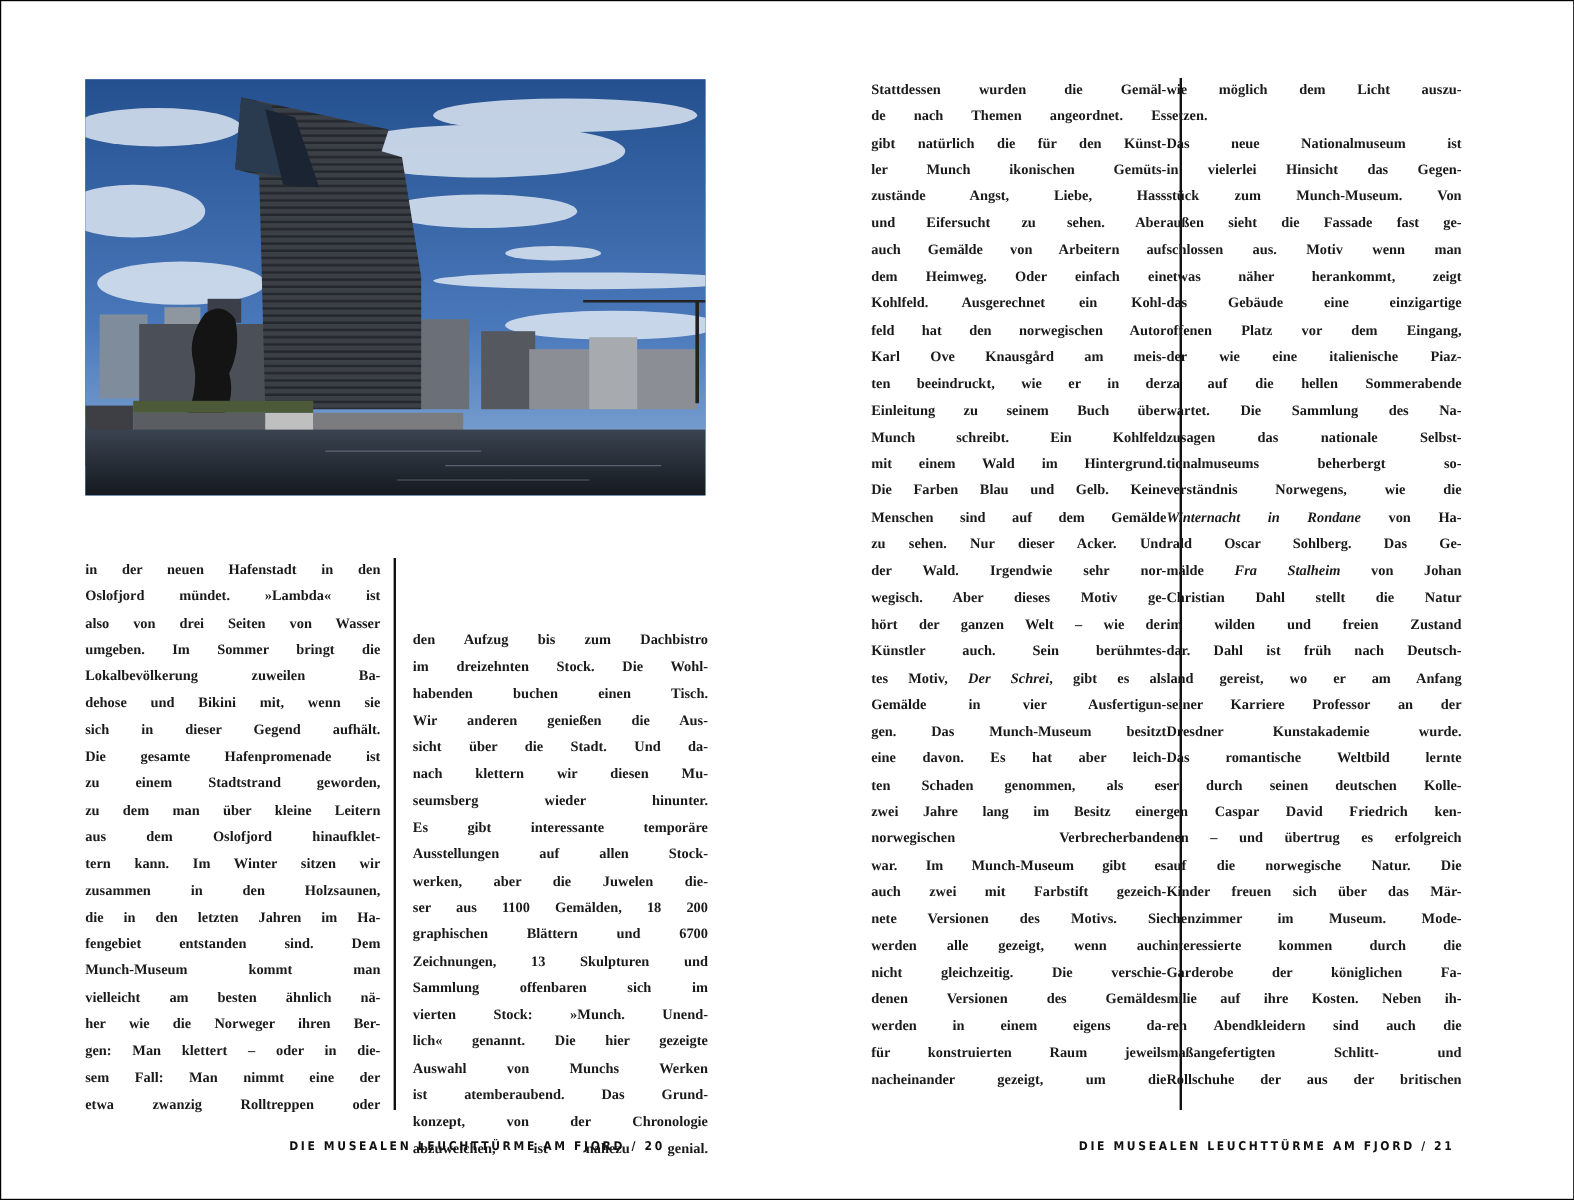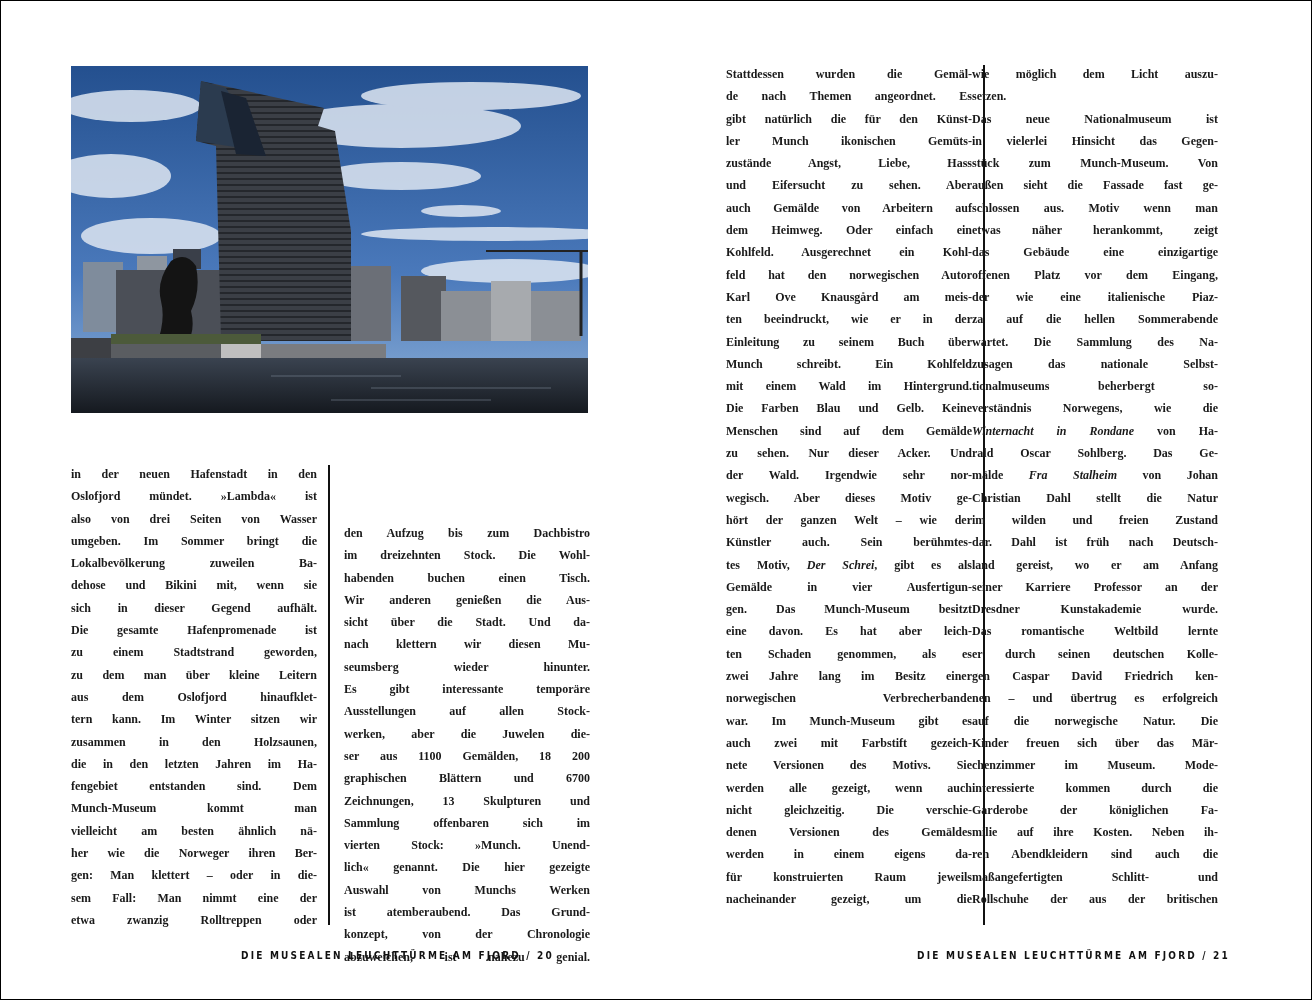--- a/index.html
+++ b/index.html
@@ -234,15 +234,15 @@
       <span class="line">Kinder freuen sich über das Mär-</span>
       <span class="line">chenzimmer im Museum. Mode-</span>
       <span class="line">interessierte kommen durch die</span>
       <span class="line">Garderobe der königlichen Fa-</span>
       <span class="line">milie auf ihre Kosten. Neben ih-</span>
       <span class="line">ren Abendkleidern sind auch die</span>
       <span class="line">maßangefertigten Schlitt- und</span>
       <span class="line">Rollschuhe der aus der britischen</span>
     </div>
 
-  <div class="footer" style="left:876px;text-align:right;">DIE MUSEALEN LEUCHTTÜRME AM FJORD / 21</div>
+  <div class="footer" style="left:858px;text-align:right;">DIE MUSEALEN LEUCHTTÜRME AM FJORD / 21</div>
 
 </div>
 
 </body></html>

